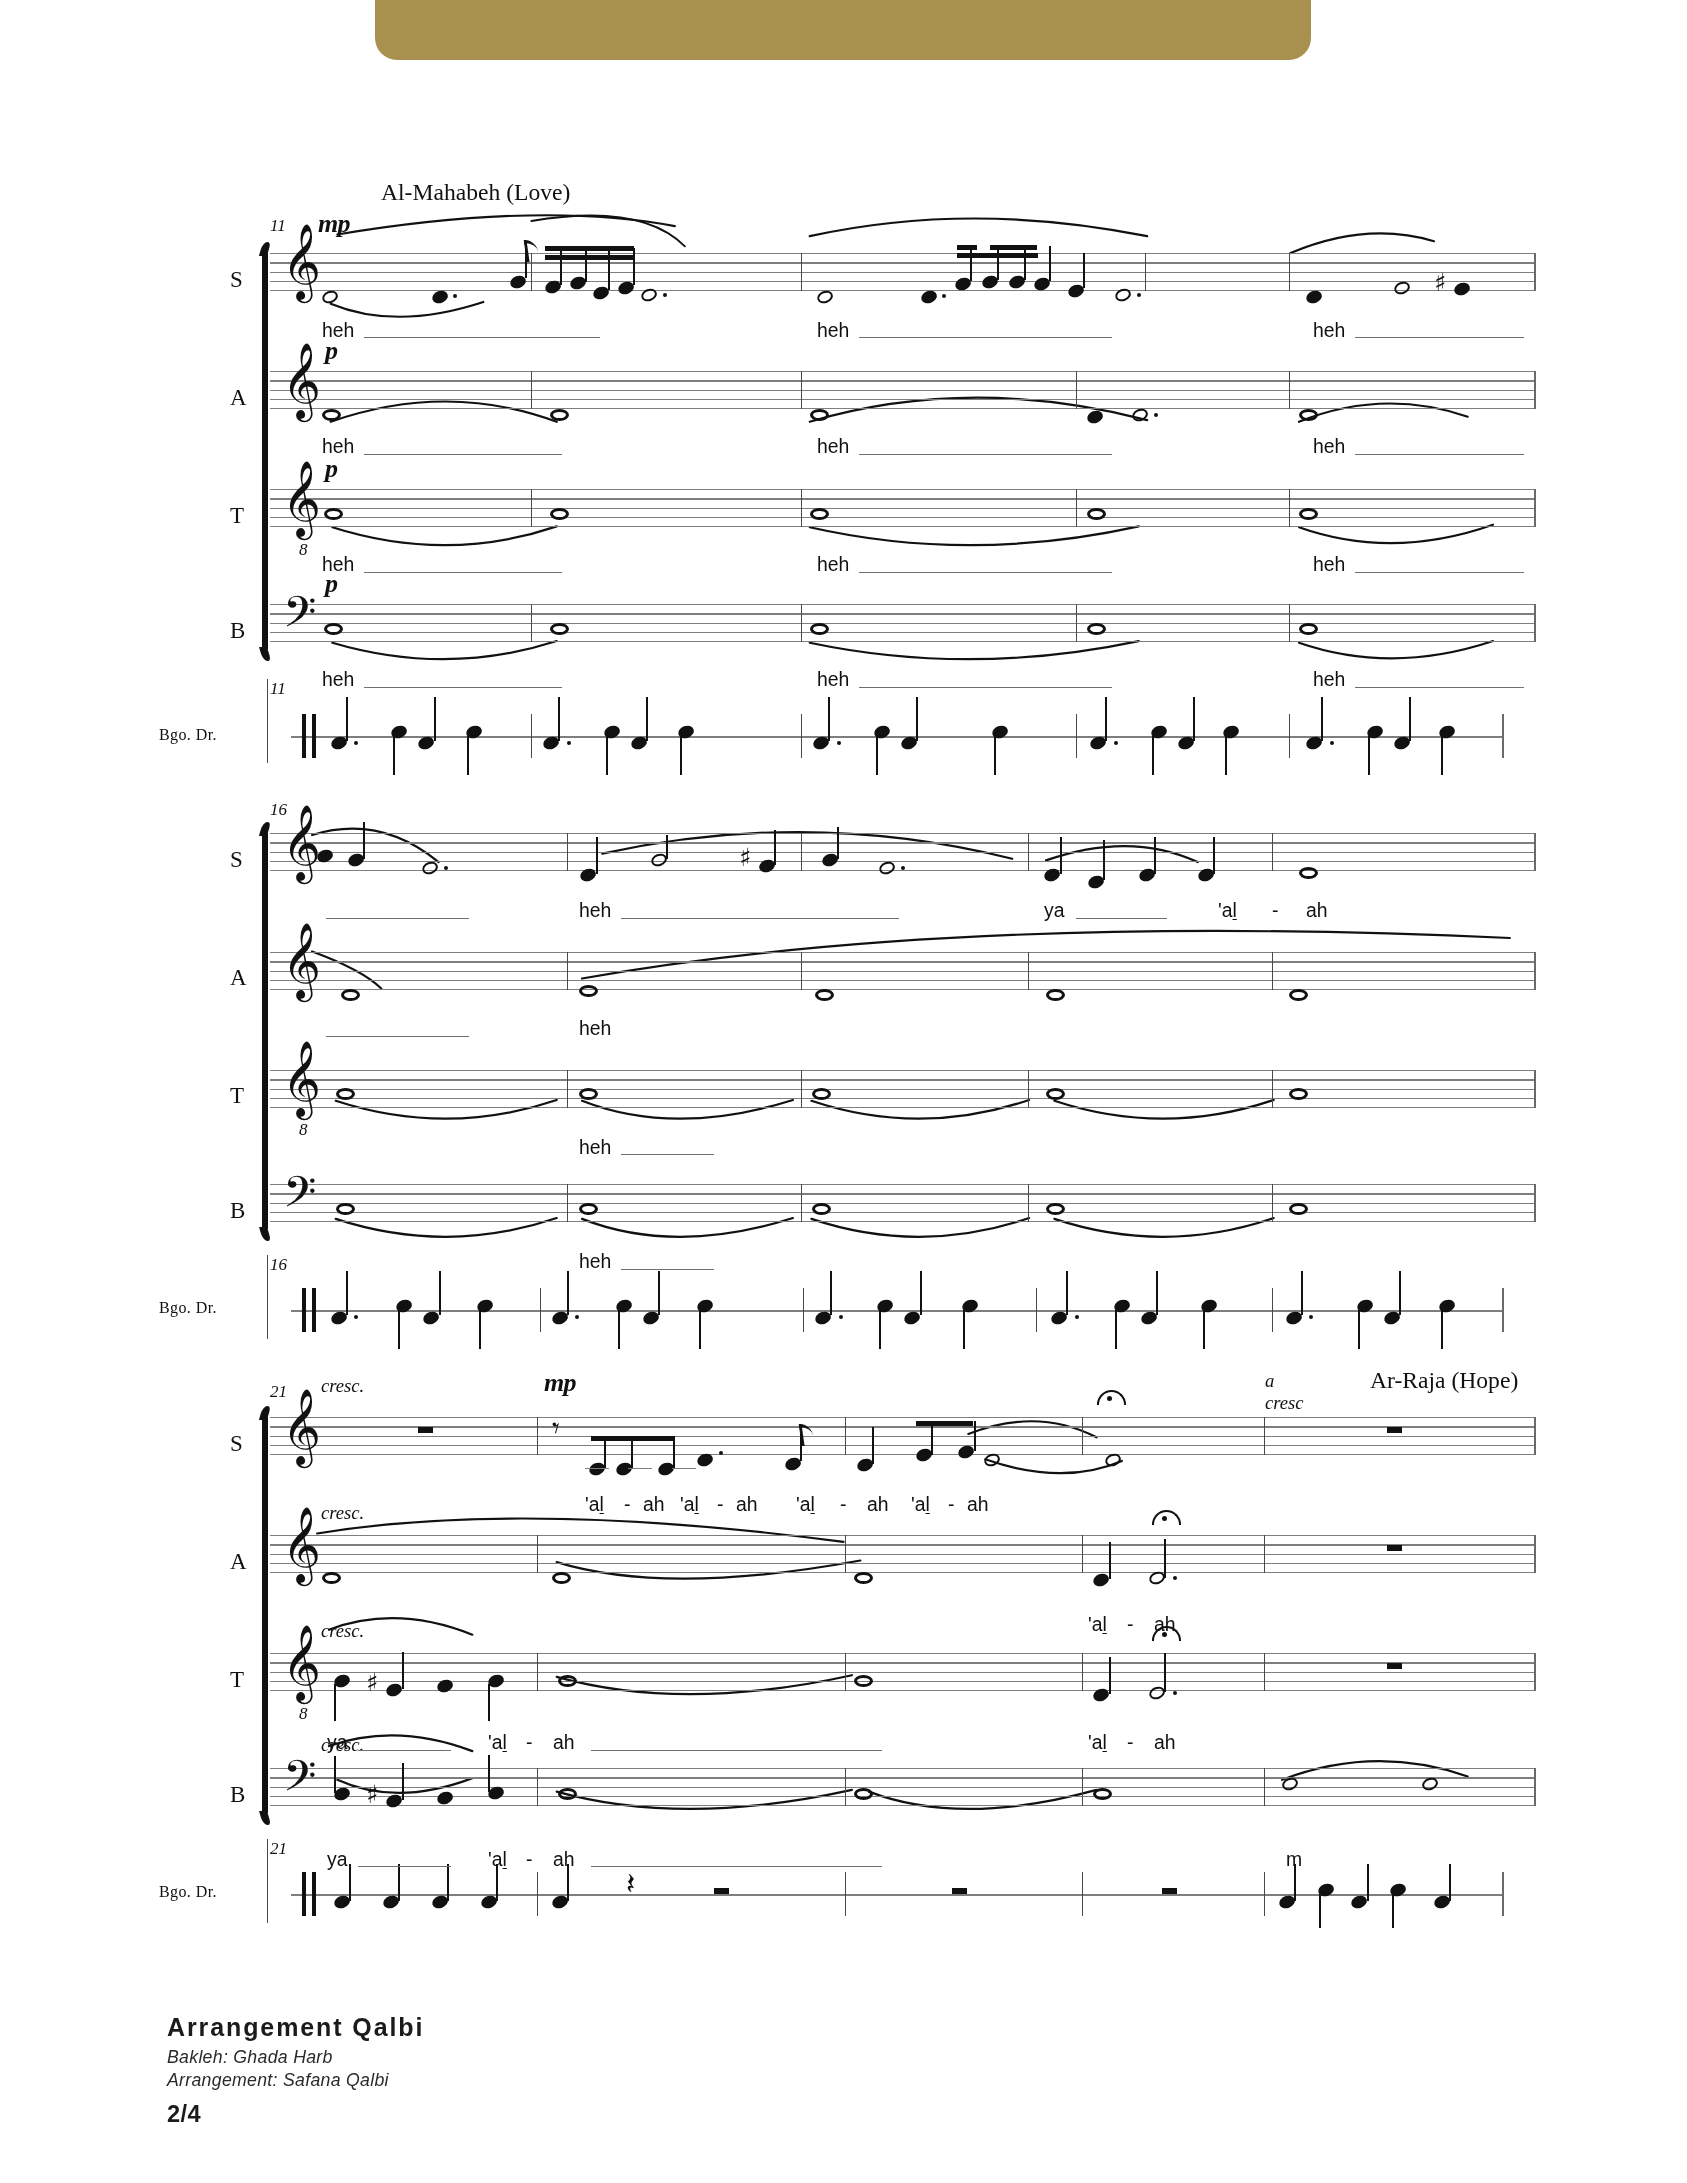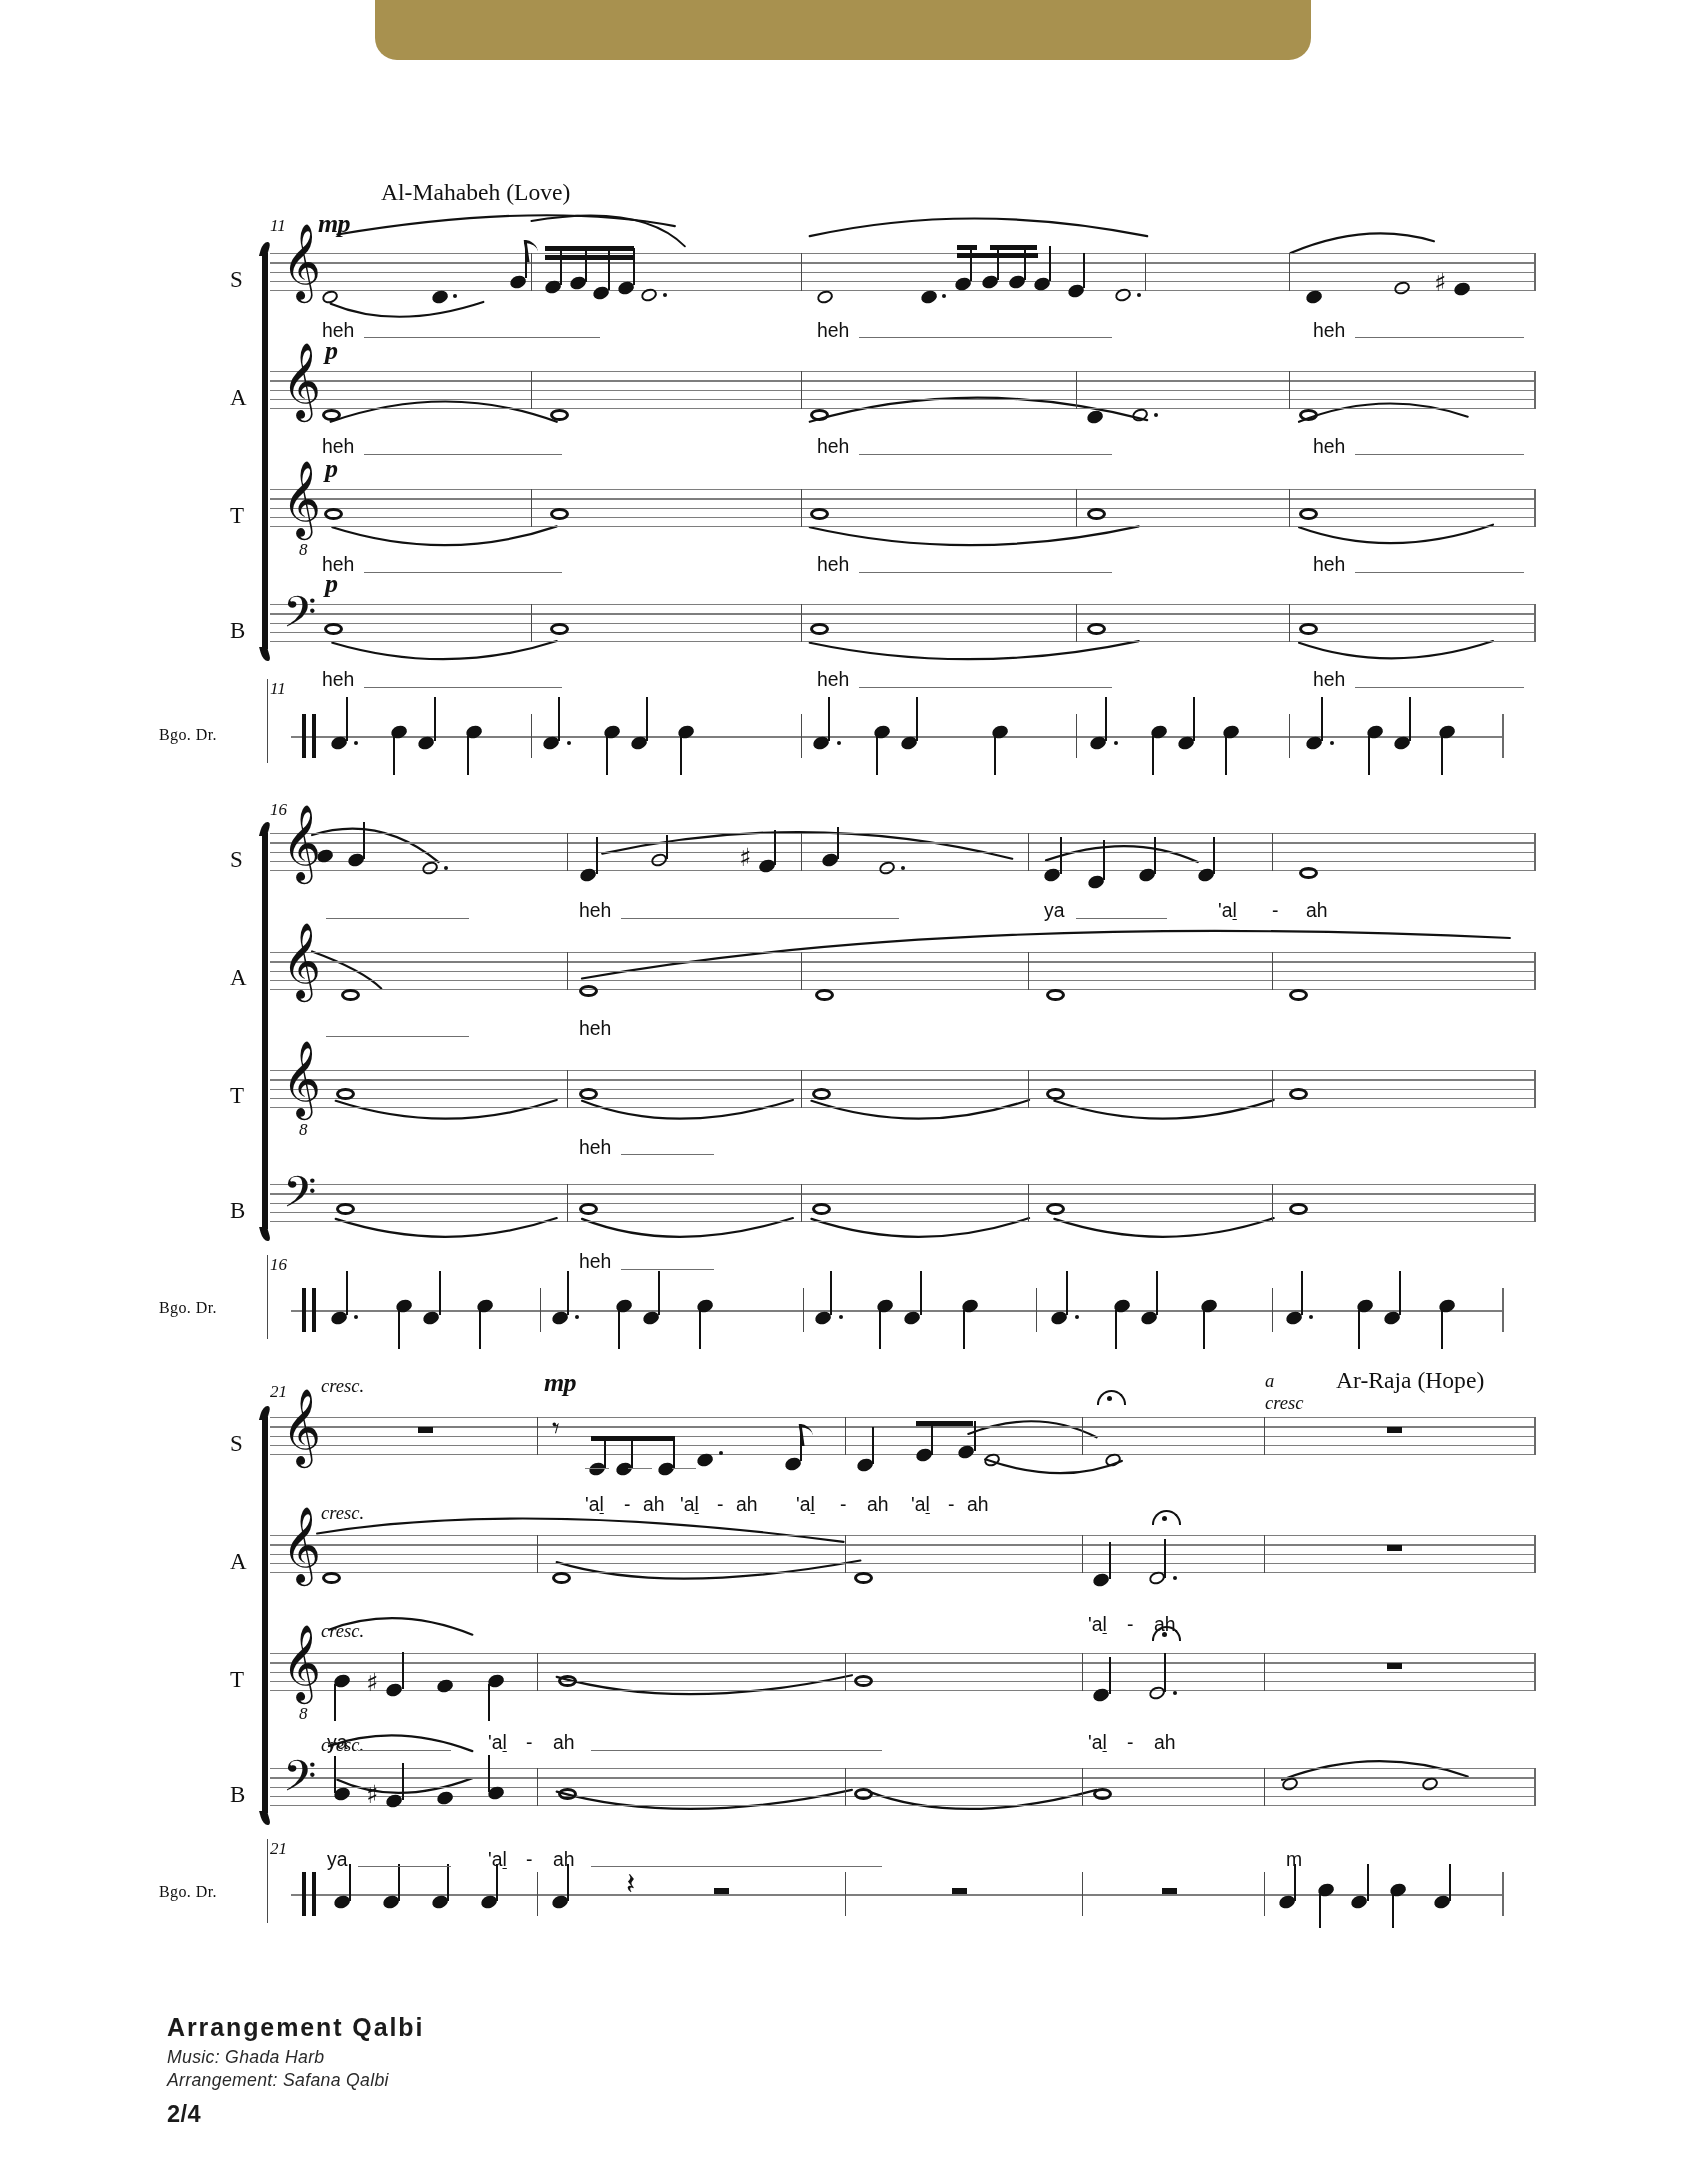--- a/index.html
+++ b/index.html
@@ -743,21 +743,21 @@
     <div class="nh filled" style="left:1351px;top:1896px;"></div>
     <div class="stem" style="left:1367px;top:1864px;height:37px;"></div>
     <div class="nh filled" style="left:1390px;top:1884px;"></div>
     <div class="stem" style="left:1392px;top:1894px;height:34px;"></div>
     <div class="nh filled" style="left:1434px;top:1896px;"></div>
     <div class="stem" style="left:1449px;top:1864px;height:37px;"></div>
     <div class="bar sysend" style="left:1502px;top:1872px;height:44px;"></div>
   </div>
 
   <div class="sectiontitle" style="left:381px;top:179px;">Al-Mahabeh (Love)</div>
-  <div class="sectiontitle" style="left:1336px;top:1367px;">Ar-Raja (Hope)</div>
+  <div class="sectiontitle" style="left:1370px;top:1367px;">Ar-Raja (Hope)</div>
 
   <div class="lyr" style="left:322px;top:319px;">heh</div>
   <div class="extend" style="left:364px;top:337px;width:236px;"></div>
   <div class="lyr" style="left:817px;top:319px;">heh</div>
   <div class="extend" style="left:859px;top:337px;width:253px;"></div>
   <div class="lyr" style="left:1313px;top:319px;">heh</div>
   <div class="extend" style="left:1355px;top:337px;width:169px;"></div>
 
   <div class="lyr" style="left:322px;top:435px;">heh</div>
   <div class="extend" style="left:364px;top:454px;width:198px;"></div>
@@ -827,18 +827,18 @@
 
   <div class="lyr" style="left:327px;top:1848px;">ya</div>
   <div class="extend" style="left:358px;top:1866px;width:93px;"></div>
   <div class="lyr" style="left:488px;top:1848px;">'a<u>l</u></div>
   <div class="lyr" style="left:526px;top:1848px;">-</div>
   <div class="lyr" style="left:553px;top:1848px;">ah</div>
   <div class="extend" style="left:591px;top:1866px;width:291px;"></div>
   <div class="lyr" style="left:1286px;top:1848px;">m</div>
 
   <div class="f-title" style="left:167px;top:2013px;">Arrangement Qalbi</div>
-  <div class="f-line" style="left:167px;top:2047px;">Music: Ghada Harb</div>
+  <div class="f-line" style="left:167px;top:2047px;">Bakleh: Ghada Harb</div>
   <div class="f-line" style="left:167px;top:2070px;">Arrangement: Safana Qalbi</div>
   <div class="f-page" style="left:167px;top:2101px;">2/4</div>
 
 </div>
 
 
 </body></html>

